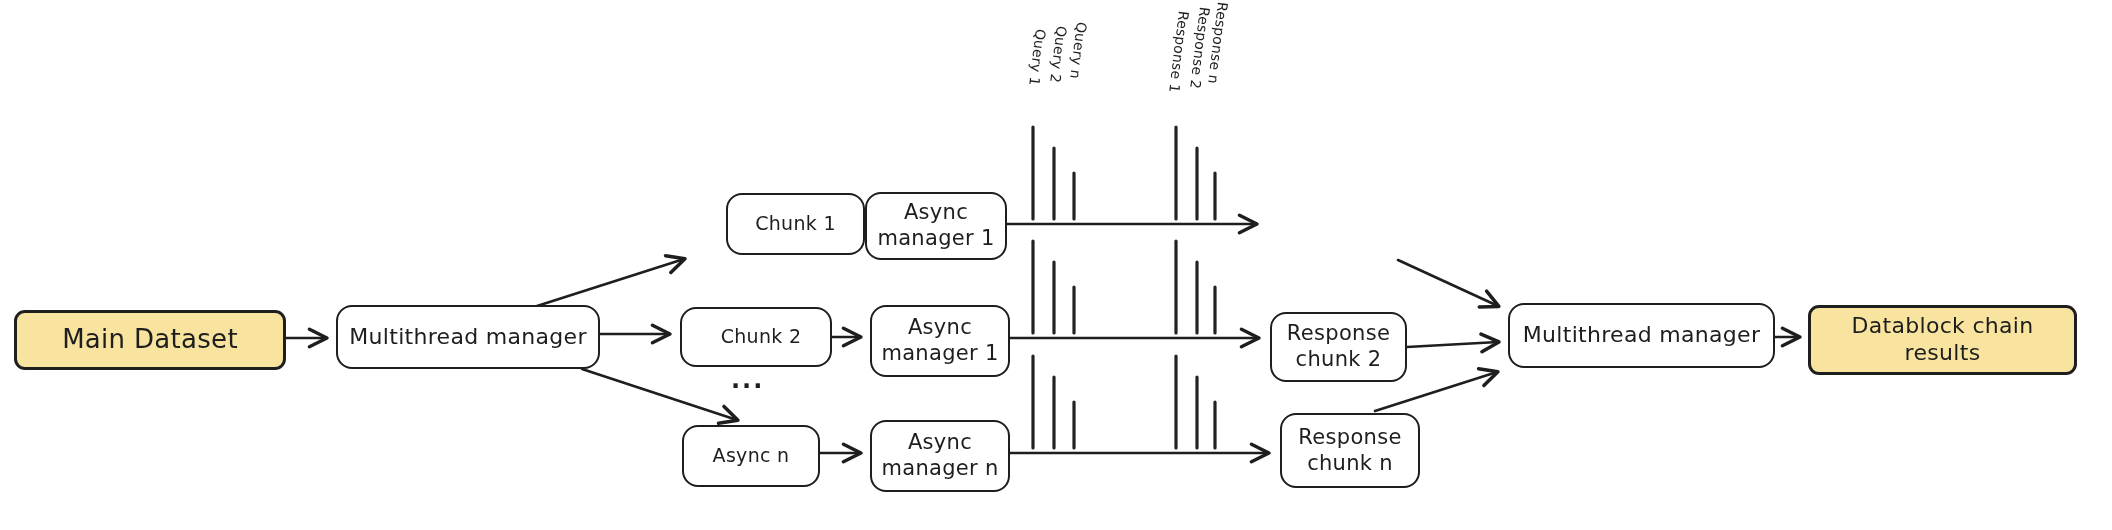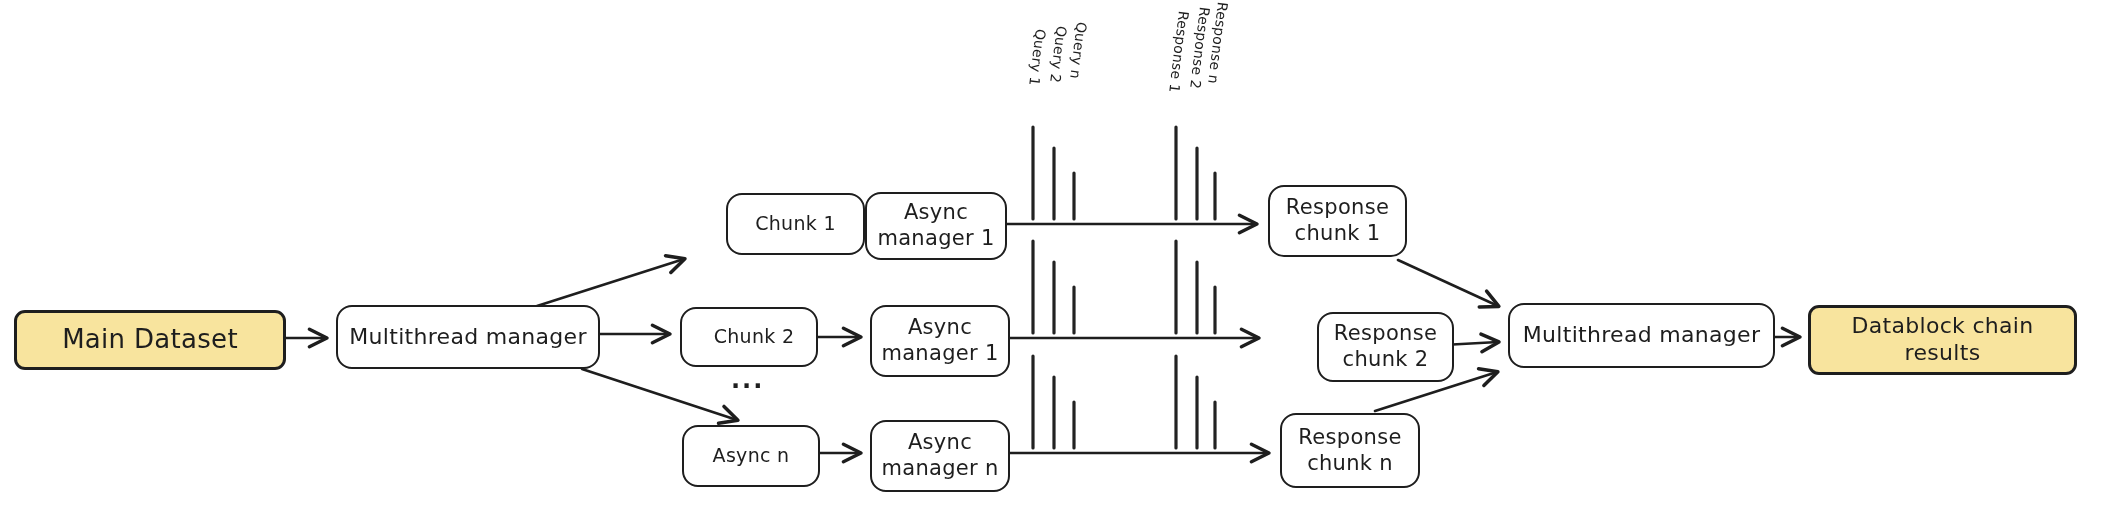--- a/index.html
+++ b/index.html
@@ -26,27 +26,27 @@
     border-radius:16px;
     background:var(--white);
     line-height:1.22;
     letter-spacing:.3px;
   }
   .node.yellow{background:var(--yellow);border-width:3px;border-radius:11px;}
   
   #n-main      {left:14px;  top:310px; width:272px; height:60px; font-size:26px;}
   #n-mtl       {left:336px; top:305px; width:264px; height:64px; font-size:22px;}
   #n-chunk1    {left:678px; top:193px; width:139px; height:62px; font-size:19px;margin-left:48px;}
-  #n-chunk2    {left:680px; top:307px; width:138px; height:60px; font-size:19px;padding-left:10px;}
+  #n-chunk2    {left:680px; top:307px; width:152px; height:60px; font-size:19px;padding-left:10px;}
   #n-chunkn    {left:682px; top:425px; width:138px; height:62px; font-size:19px;}
   #n-async1    {left:865px; top:192px; width:142px; height:68px; font-size:21px; padding:0 8px;}
   #n-async2    {left:870px; top:305px; width:140px; height:72px; font-size:21px; padding:0 8px;}
   #n-asyncn    {left:870px; top:420px; width:140px; height:72px; font-size:21px; padding:0 8px;}
   #n-resp1     {left:1268px;top:185px; width:139px; height:72px; font-size:21px; padding:0 6px;}
-  #n-resp2     {left:1270px;top:312px; width:137px; height:70px; font-size:21px; padding:0 6px;margin-left:47px;}
+  #n-resp2     {left:1270px;top:312px; width:137px; height:70px; font-size:21px; padding:0 6px;}
   #n-respn     {left:1280px;top:413px; width:140px; height:75px; font-size:21px; padding:12px 6px;}
   #n-mtr       {left:1508px;top:303px; width:267px; height:65px; font-size:22px;}
   #n-data      {left:1808px;top:305px; width:269px; height:70px; font-size:22px; padding:0 24px;}
   .pipe-label{
     position:absolute;
     white-space:nowrap;
     font-size:14px;
     letter-spacing:.2px;
     transform:rotate(97deg);
     transform-origin:top left;
@@ -134,23 +134,20 @@
     </div>
   <div class="node" id="n-async1">
       <span>Async manager 1</span>
     </div>
   <div class="node" id="n-async2">
       <span>Async manager 1</span>
     </div>
   <div class="node" id="n-asyncn">
       <span>Async manager n</span>
     </div>
-  <div class="node" id="n-resp1">
-      <span>Response chunk 1</span>
-    </div>
   <div class="node" id="n-resp2">
       <span>Response chunk 2</span>
     </div>
   <div class="node" id="n-respn">
       <span>Response chunk n</span>
     </div>
   <div class="node" id="n-mtr">
       <span>Multithread manager</span>
     </div>
   <div class="node yellow" id="n-data">

